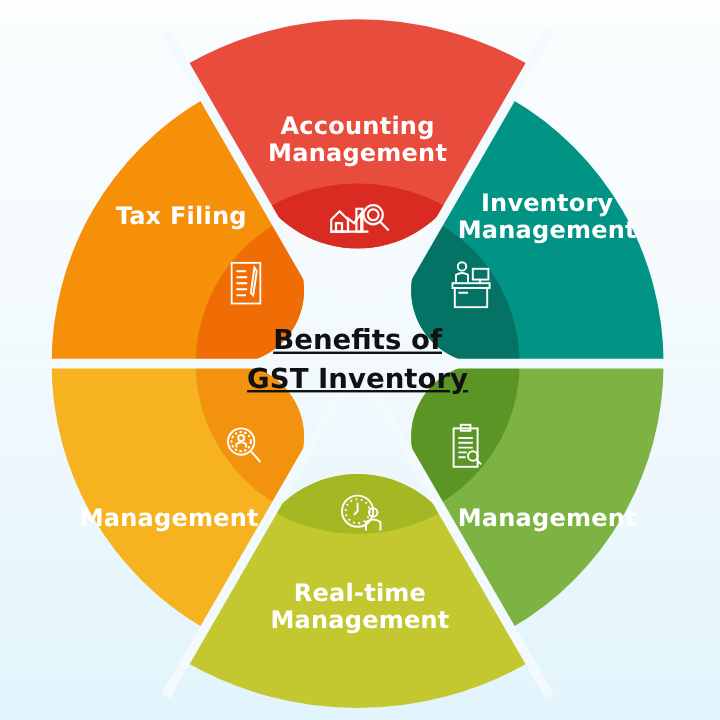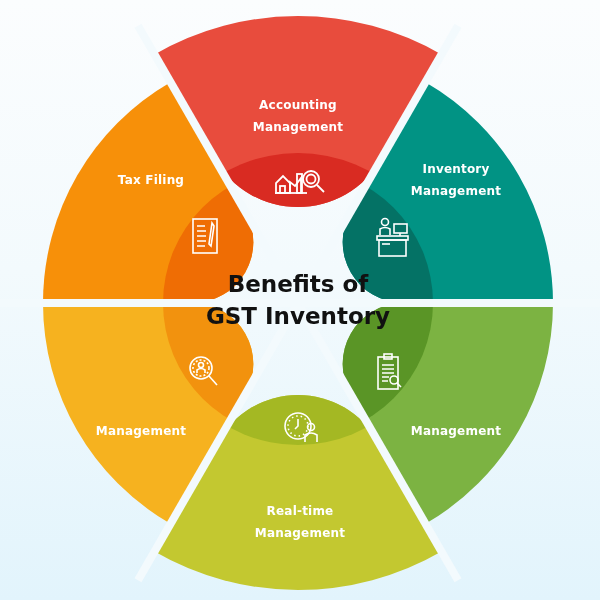--- a/index.html
+++ b/index.html
@@ -4,31 +4,31 @@
 <style>
   html, body { margin: 0; padding: 0; }
   body {
     width: 600px; height: 600px; overflow: hidden;
     background: linear-gradient(180deg, #fbfdfe 0%, #f3fafd 45%, #e2f4fc 100%);
     font-family: "DejaVu Sans", sans-serif;
     position: relative;
   }
   #stage { position: absolute; left: 0; top: 0; width: 600px; height: 600px; }
   .label {
-    position: absolute; color: #ffffff; font-weight: bold; font-size: 12px;
+    position: absolute; color: #ffffff; font-weight: bold; font-size: 20px;
     line-height: 22px; text-align: center; white-space: nowrap;
     transform: translate(-50%, -50%); letter-spacing: 0.2px;
   }
   .label span { display: block; }
   .center-title {
     position: absolute; left: 298px; top: 300px; transform: translate(-50%, -50%);
     text-align: center; color: #111111; font-weight: bold; font-size: 23px; line-height: 32px;
     white-space: nowrap;
   }
-  .center-title span { display: block; }
+  .center-title span { display: block; text-decoration: underline; }
   .icon {
     position: absolute; transform: translate(-50%, -50%);
   }
 </style>
 </head>
 <body>
 
 <div id="stage">
   <svg id="wheel" width="600" height="600" viewBox="0 0 600 600" style="position:absolute;left:0;top:0">
     <defs>
@@ -91,21 +91,21 @@
     <span>Accounting</span>
       <span>Management</span>
   </div>
   <div class="label" style="left:456px;top:180px">
     <span>Inventory</span>
       <span>Management</span>
   </div>
   <div class="label" style="left:456px;top:431px">
       <span>Management</span>
   </div>
-  <div class="label" style="left:300px;top:522px">
+  <div class="label" style="left:300px;top:505px">
     <span>Real-time</span>
       <span>Management</span>
   </div>
   <div class="label" style="left:141px;top:431px">
       <span>Management</span>
   </div>
   <div class="label" style="left:151px;top:180px">
     <span>Tax Filing</span>
   </div>
 

